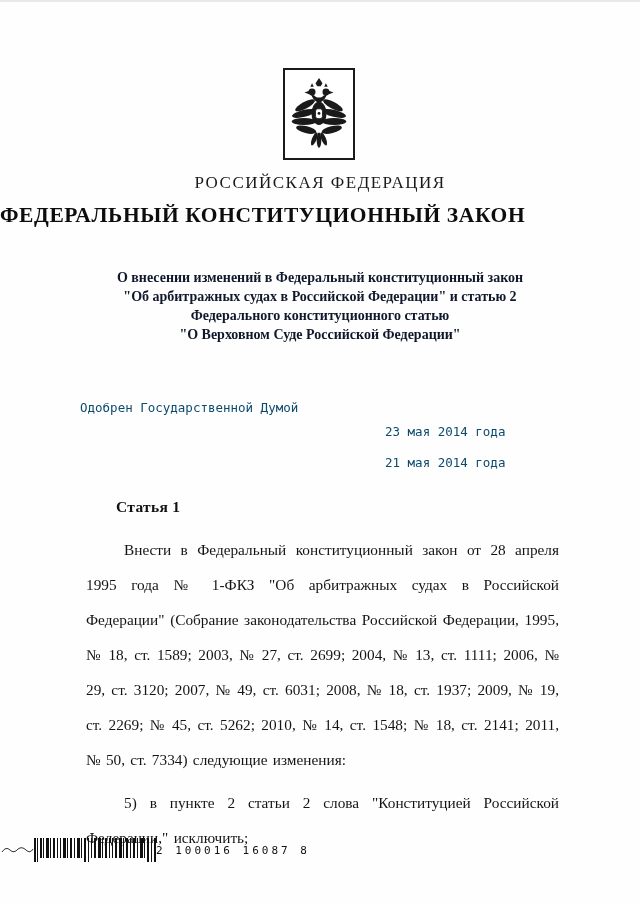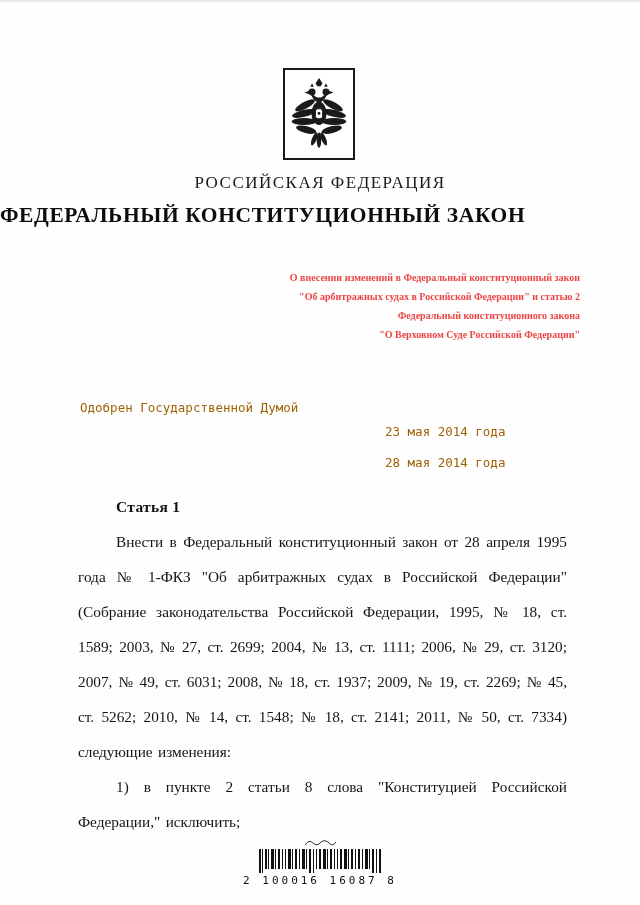--- a/index.html
+++ b/index.html
@@ -60,36 +60,36 @@
     font-size: 21.5px;
     font-weight: bold;
     letter-spacing: 0.6px;
     color: #0d0d0d;
   }
   .law-title {
     position: absolute;
     top: 268px;
     left: 60px;
     right: 60px;
-    text-align: right;
-    font-size: 10px;
+    text-align: center;
+    font-size: 14px;
     font-weight: bold;
     line-height: 19px;
-    color: #ef4444;
+    color: #0f172a;
   }
 
   
   .approvals {
     position: absolute;
     top: 398px;
     left: 80px;
     right: 70px;
     font-family: "DejaVu Sans Mono", "Liberation Mono", monospace;
     font-size: 12.5px;
-    color: #a16207;
+    color: #0c4a6e;
   }
   .approval-row {
     position: relative;
     height: 31px;
     line-height: 20px;
   }
   .approval-row .date {
     position: absolute;
     left: 305px;
     top: 0;
@@ -109,33 +109,32 @@
     position: absolute;
     top: 524px;
     left: 78px;
     width: 489px;
     font-size: 15.3px;
     line-height: 35px;
     text-align: justify;
     color: #141414;
   }
   .body-text p {
-    margin: 0;
+    margin: 8px;
     text-indent: 38px;
     word-spacing: 1.5px;
   }
 
   
   .barcode-block {
     position: absolute;
     top: 838px;
     left: 0;
     width: 100%;
     display: flex;
-    flex-direction: column;
     align-items: center;
   }
   .stamp-mark { margin-bottom: 1px; }
   .barcode-num {
     font-family: "DejaVu Sans Mono", "Liberation Mono", monospace;
     font-size: 11px;
     letter-spacing: 3px;
     margin-top: 1px;
     color: #111;
   }
@@ -182,39 +181,39 @@
       <circle cx="50" cy="64" r="2.5" fill="#1a1a1a"></circle>
     </svg>
   </div>
 
   <div class="country">РОССИЙСКАЯ ФЕДЕРАЦИЯ</div>
   <div class="doc-type">ФЕДЕРАЛЬНЫЙ КОНСТИТУЦИОННЫЙ ЗАКОН</div>
 
   <div class="law-title">
     <div>О внесении изменений в Федеральный конституционный  закон</div>
     <div>"Об арбитражных судах в Российской Федерации" и статью 2</div>
-    <div>Федеральный конституционного закона</div>
+    <div>Федерального конституционного статью</div>
     <div>"О Верховном Суде Российской Федерации"</div>
   </div>
 
   <div class="approvals">
     <div class="approval-row">
       <span>Одобрен Государственной Думой</span>
       <span class="date">23 мая 2014 года</span>
     </div>
     <div class="approval-row">
-      <span class="date">28 мая 2014 года</span>
+      <span class="date">21 мая 2014 года</span>
     </div>
   </div>
 
   <div class="article-heading">Статья 1</div>
 
   <div class="body-text">
     <p>Внести в Федеральный конституционный закон от 28 апреля 1995 года № 1-ФКЗ "Об арбитражных судах в Российской Федерации" (Собрание законодательства Российской Федерации, 1995, № 18, ст. 1589; 2003, № 27, ст. 2699; 2004, № 13, ст. 1111; 2006, № 29, ст. 3120; 2007, № 49, ст. 6031; 2008, № 18, ст. 1937; 2009, № 19, ст. 2269; № 45, ст. 5262; 2010, № 14, ст. 1548; № 18, ст. 2141; 2011, № 50, ст. 7334) следующие изменения:</p>
-    <p>1) в пункте 2 статьи 8 слова "Конституцией Российской Федерации," исключить;</p>
+    <p>5) в пункте 2 статьи 2 слова "Конституцией Российской Федерации," исключить;</p>
   </div>
 
   <div class="barcode-block">
     <svg class="stamp-mark" width="34" height="10" viewBox="0 0 34 10" aria-hidden="true">
       <path d="M2 7 Q6 1 10 5 T18 4 Q22 1 26 5 T33 4" fill="none" stroke="#333" stroke-width="1"></path>
     </svg>
     <svg width="122" height="24" viewBox="0 0 122 24" aria-hidden="true">
       <g fill="#111">
         <rect x="0" width="2" height="24"></rect>
           <rect x="3" width="1" height="24"></rect>

